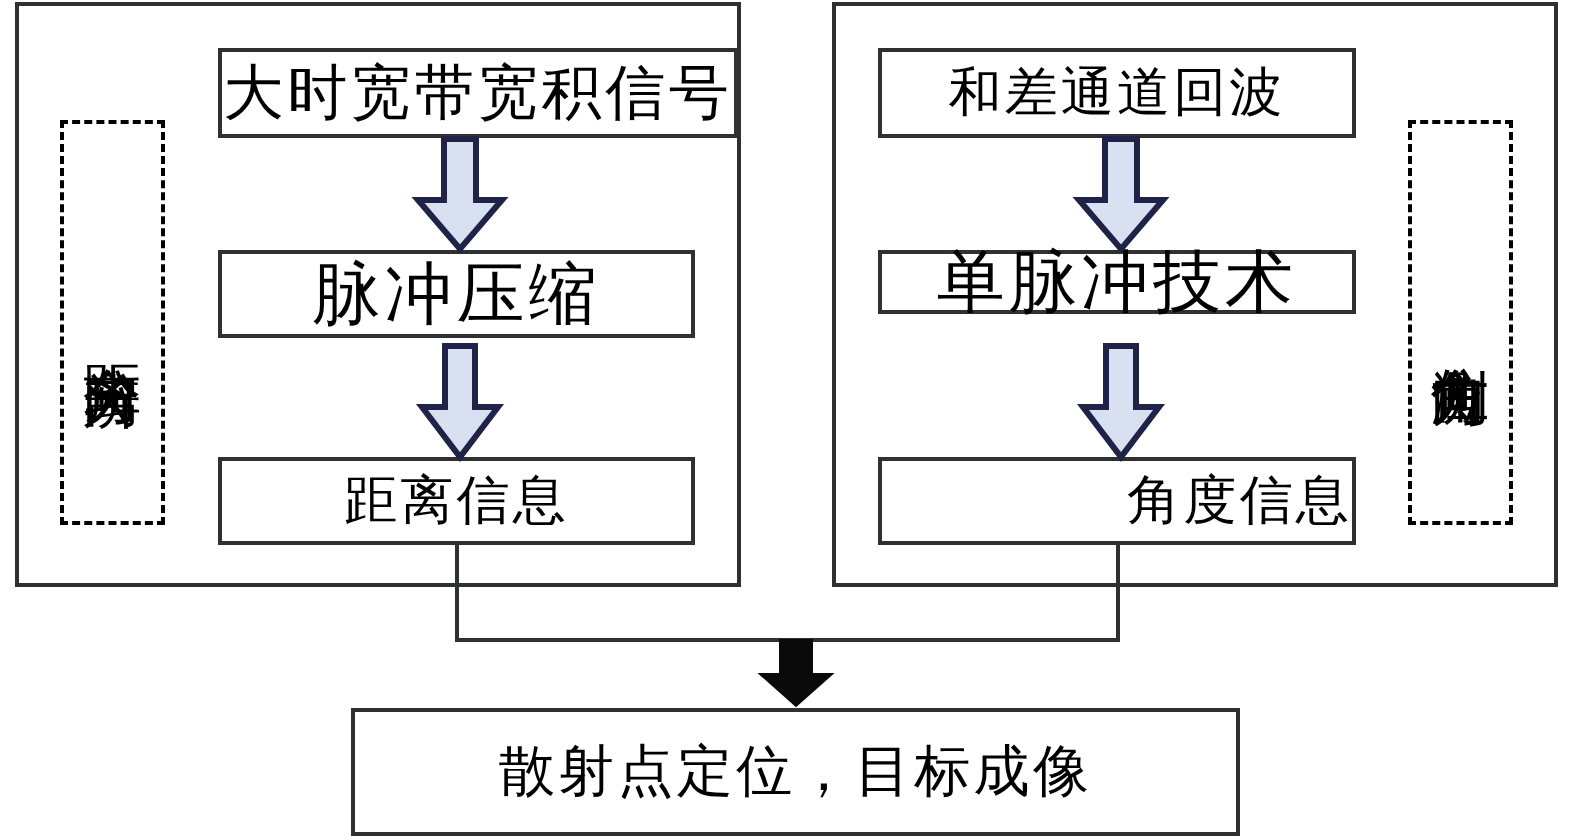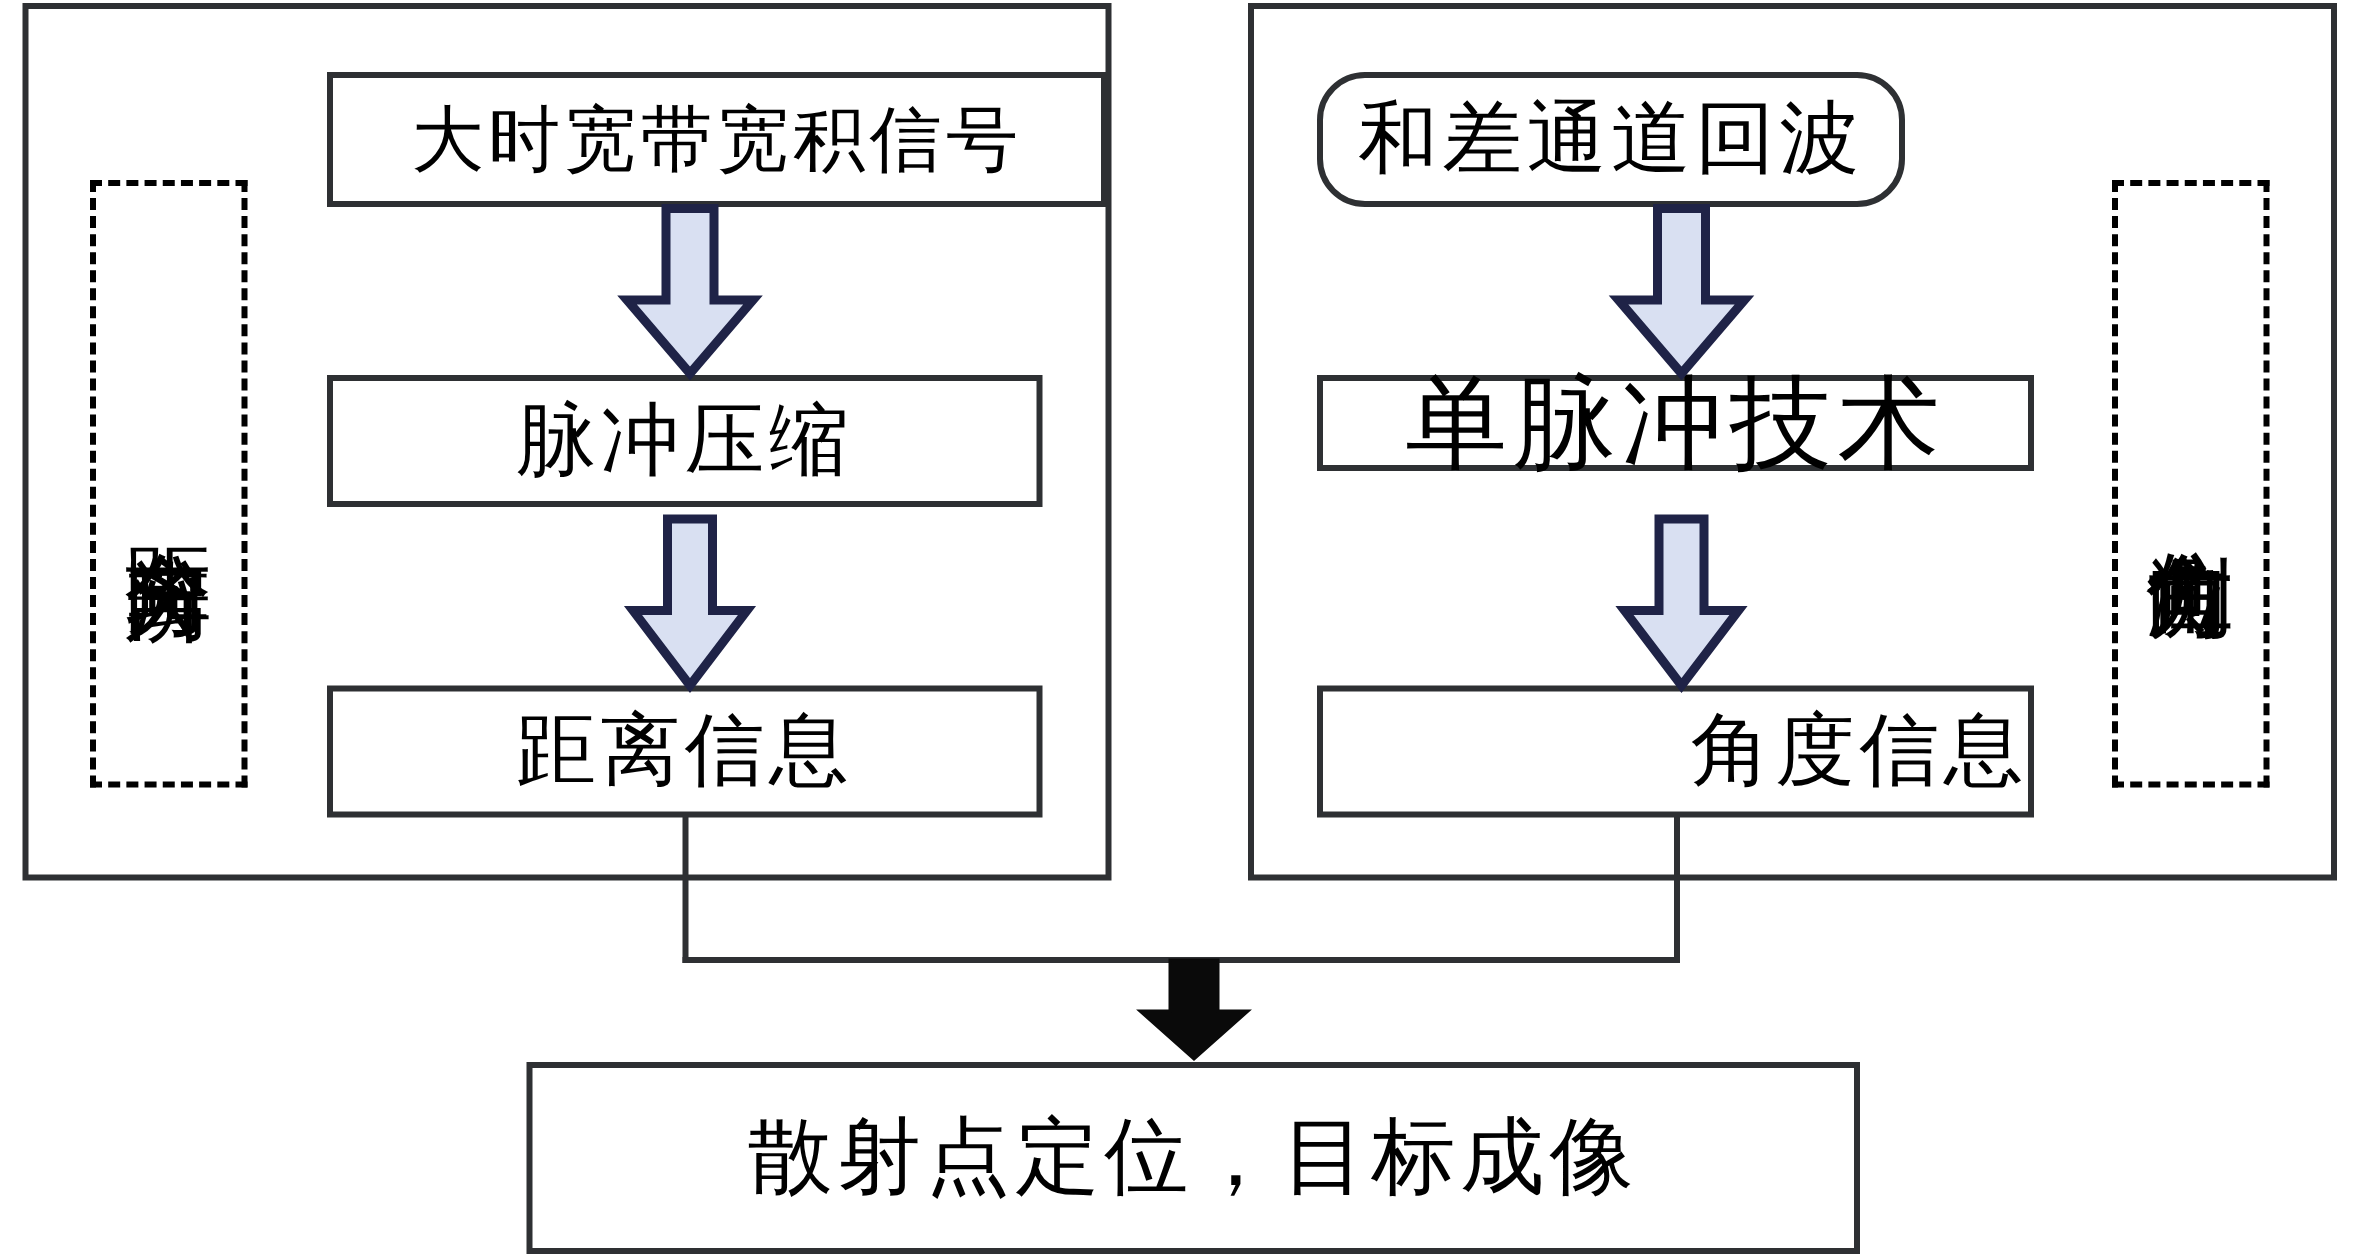--- a/index.html
+++ b/index.html
@@ -83,25 +83,25 @@
 <body>
 
 <div id="canvas">
 
   <div class="panel" style="left:15px; top:2px; width:726px; height:585px;"></div>
 
   <div class="dashbox" style="left:60px; top:120px; width:105px; height:405px;">
     <span class="vtext" style="font-size:58px;">距离向分辨</span>
   </div>
 
-  <div class="pbox" style="left:218px; top:48px; width:520px; height:90px; font-size:48px;">
+  <div class="pbox" style="left:218px; top:48px; width:520px; height:90px; font-size:60px;">
     <span>大时宽带宽积信号</span>
   </div>
 
-  <div class="pbox" style="left:218px; top:250px; width:477px; height:88px; font-size:53px;">
+  <div class="pbox" style="left:218px; top:250px; width:477px; height:88px; font-size:68px;">
     <span>脉冲压缩</span>
   </div>
 
   <div class="pbox" style="left:218px; top:457px; width:477px; height:88px; font-size:53px;">
     <span>距离信息</span>
   </div>
 
   <svg class="arrow-svg" style="left:414px; top:137px; width:92px; height:115px;" viewBox="0 0 92 115" preserveAspectRatio="none">
     <polygon points="30,2 62,2 62,63 88,63 46,112 4,63 30,63" fill="#d9e0f2" stroke="#1f2347" stroke-width="6" stroke-linejoin="miter"></polygon>
   </svg>
@@ -109,21 +109,21 @@
   <svg class="arrow-svg" style="left:418px; top:344px; width:84px; height:116px;" viewBox="0 0 84 116" preserveAspectRatio="none">
     <polygon points="27,2 57,2 57,63 80,63 42,113 4,63 27,63" fill="#d9e0f2" stroke="#1f2347" stroke-width="6" stroke-linejoin="miter"></polygon>
   </svg>
 
   <div class="panel" style="left:832px; top:2px; width:726px; height:585px;"></div>
 
   <div class="dashbox" style="left:1408px; top:120px; width:105px; height:405px;">
     <span class="vtext" style="font-size:58px;">方位向测角</span>
   </div>
 
-  <div class="pbox" style="left:878px; top:48px; width:392px; height:90px; font-size:53px;border-radius:32px;">
+  <div class="pbox" style="left:878px; top:48px; width:478px; height:90px; font-size:53px;">
     <span>和差通道回波</span>
   </div>
 
   <div class="pbox" style="left:878px; top:250px; width:478px; height:64px; font-size:68px;">
     <span>单脉冲技术</span>
   </div>
 
   <div class="pbox" style="left:878px; top:457px; width:478px; height:88px; font-size:53px;justify-content:flex-end;">
     <span>角度信息</span>
   </div>

